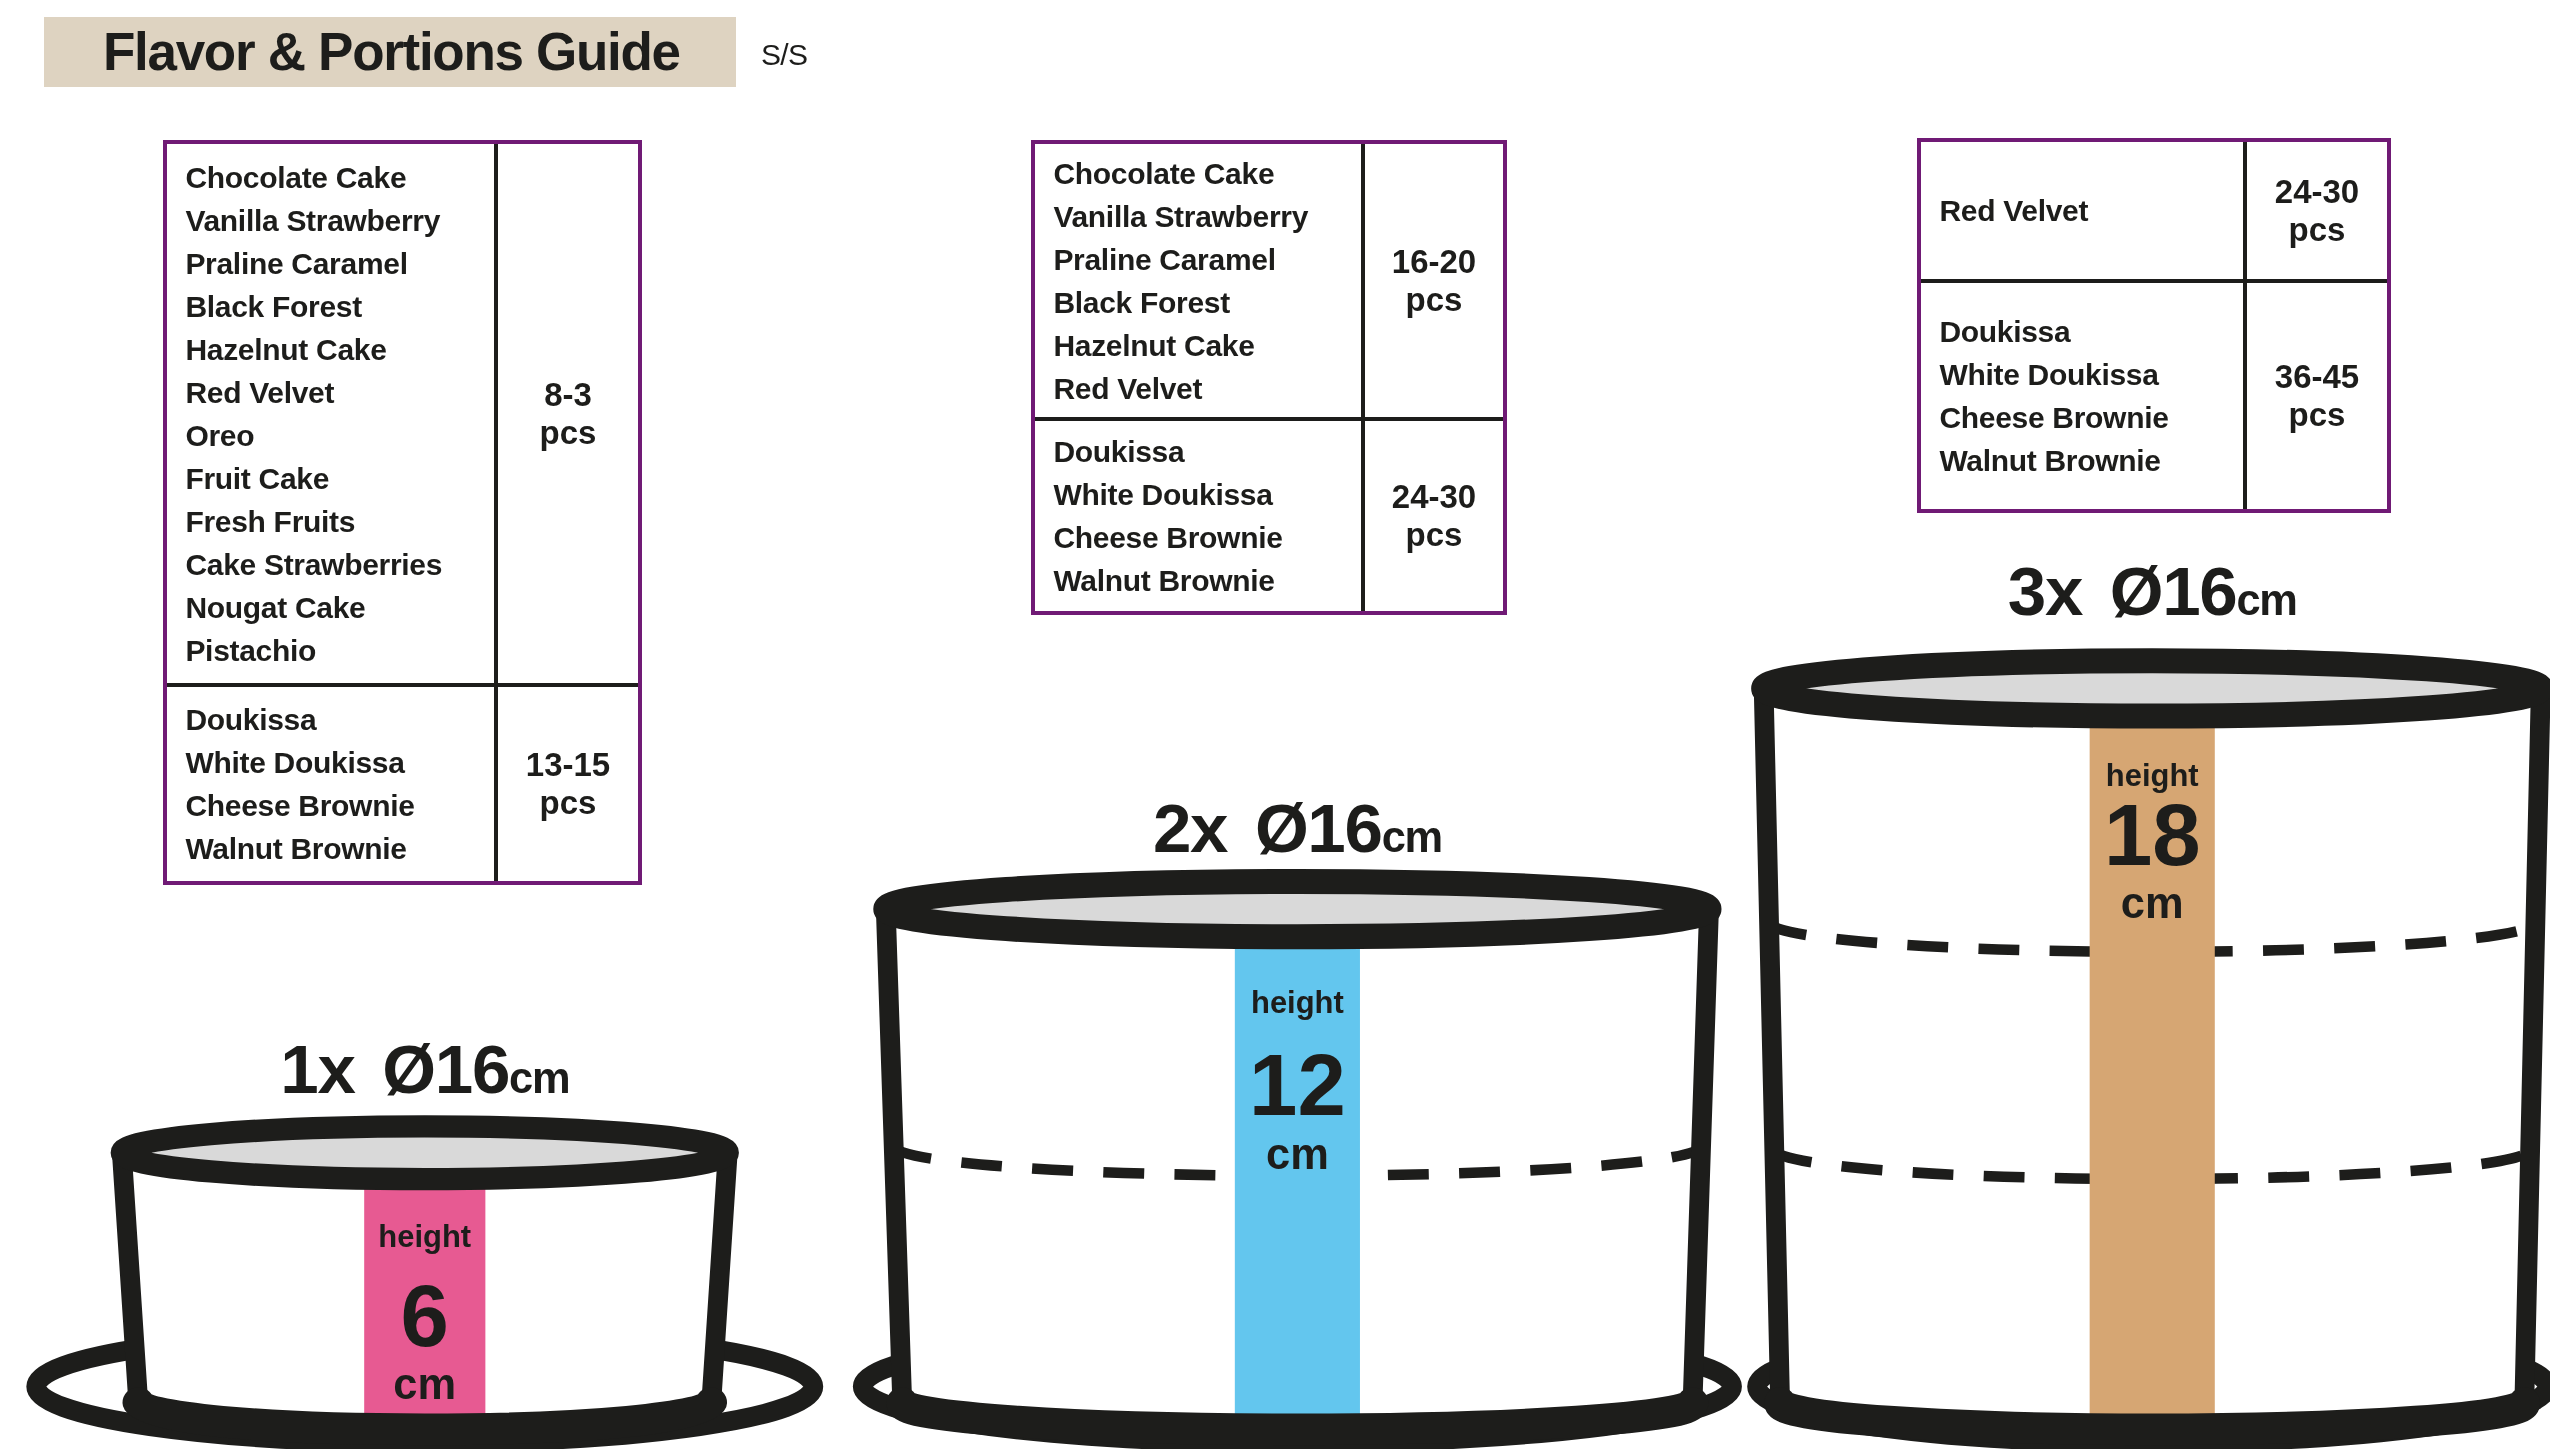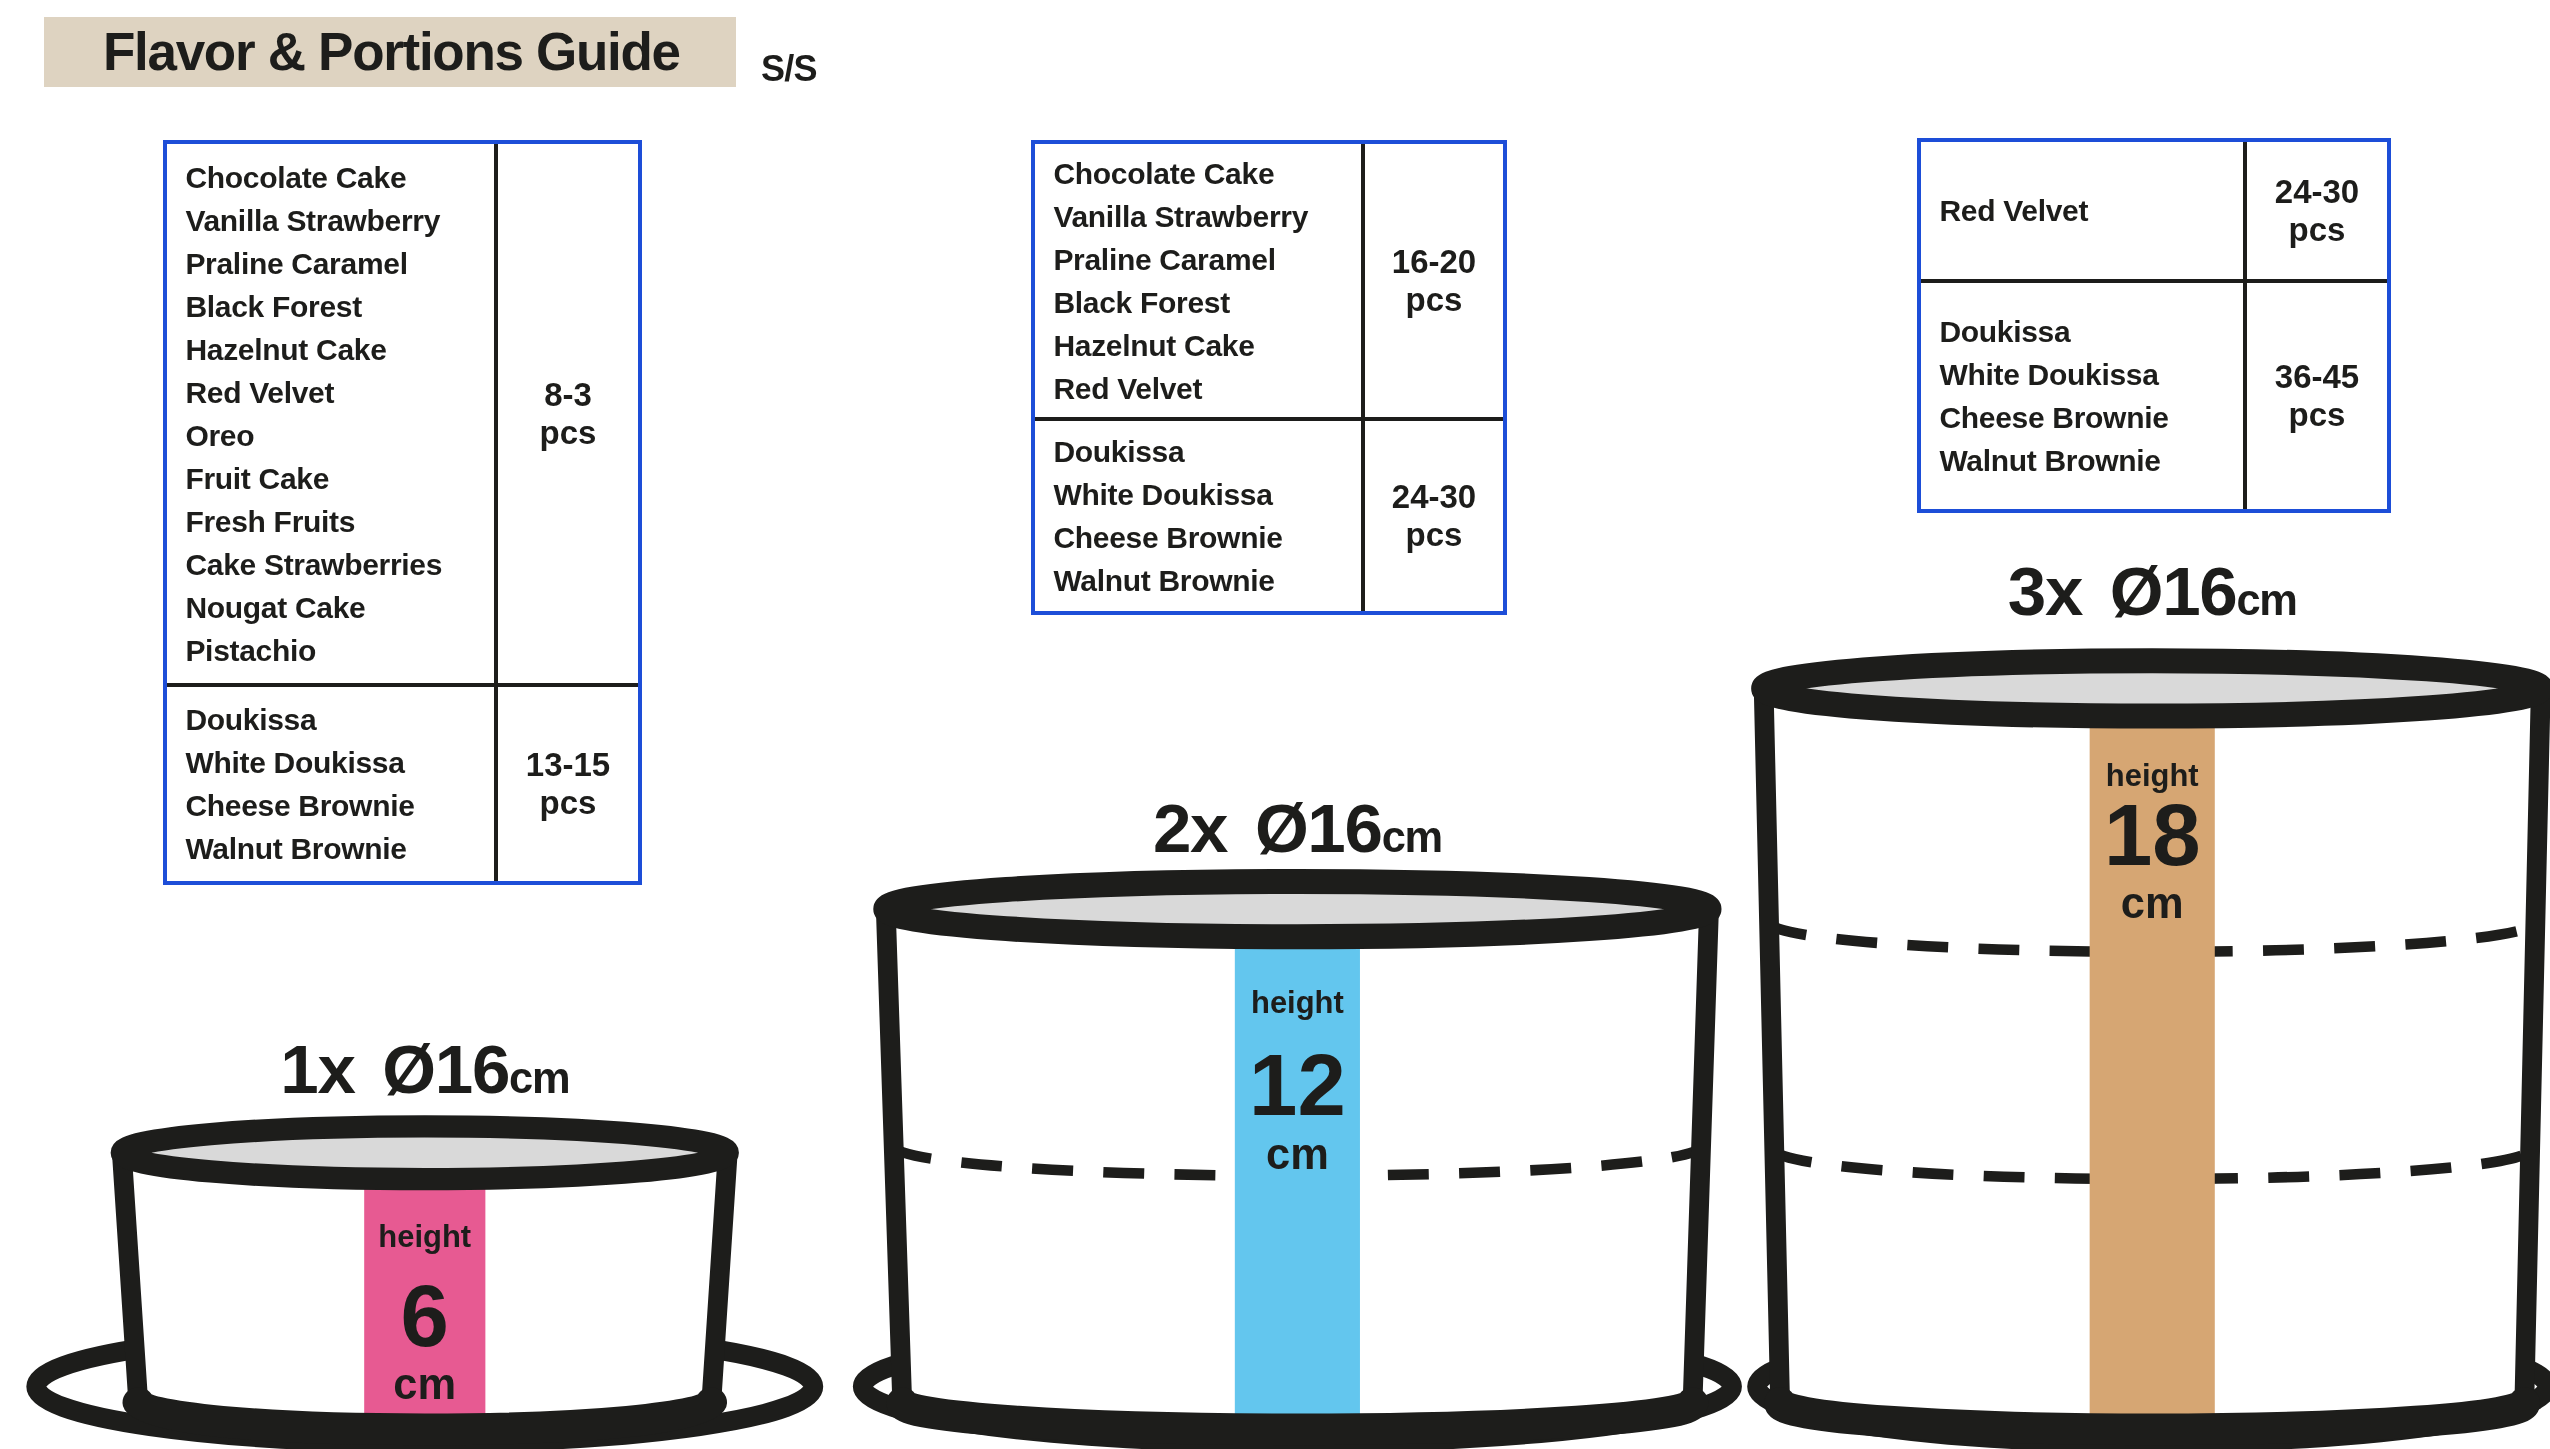--- a/index.html
+++ b/index.html
@@ -6,24 +6,24 @@
   body{width:2550px;height:1450px;position:relative;overflow:hidden;
        font-family:"Liberation Sans","DejaVu Sans",sans-serif;color:#1d1d1b;}
   .stage{position:absolute;left:0;top:0;width:2550px;height:1450px;}
   svg{position:absolute;left:0;top:0;}
   svg text{font-family:"Liberation Sans","DejaVu Sans",sans-serif;font-weight:bold;fill:#1d1d1b;}
 
   
   .banner{position:absolute;left:44px;top:16.5px;width:692px;height:70px;
           background:#ded3c1;display:flex;align-items:center;}
   .banner .t{font-size:53px;font-weight:bold;letter-spacing:-1.3px;padding-left:59px;white-space:nowrap;}
-  .season{position:absolute;left:761px;top:48px;font-size:36px;font-weight:bold;letter-spacing:-0.7px;}
+  .season{position:absolute;left:761px;top:38px;font-size:30px;font-weight:normal;letter-spacing:-0.7px;}
 
   
-  .ptable{position:absolute;border:4px solid #1d4ed8;background:#ffffff;
+  .ptable{position:absolute;border:4px solid #701a75;background:#ffffff;
           display:flex;flex-direction:column;box-sizing:border-box;}
   .prow{display:flex;flex:0 0 auto;box-sizing:border-box;min-height:0;}
   .prow.second{border-top:4px solid #1d1d1b;flex:1 1 auto;}
   .flavors{flex:1 1 auto;display:flex;flex-direction:column;justify-content:center;
            padding-left:18.4px;font-size:30px;font-weight:bold;line-height:43px;
            letter-spacing:-0.3px;white-space:nowrap;}
   .pcs{border-left:4px solid #1d1d1b;display:flex;flex-direction:column;
        align-items:center;justify-content:center;font-size:33px;font-weight:bold;
        line-height:38px;flex:0 0 auto;}
 </style>

